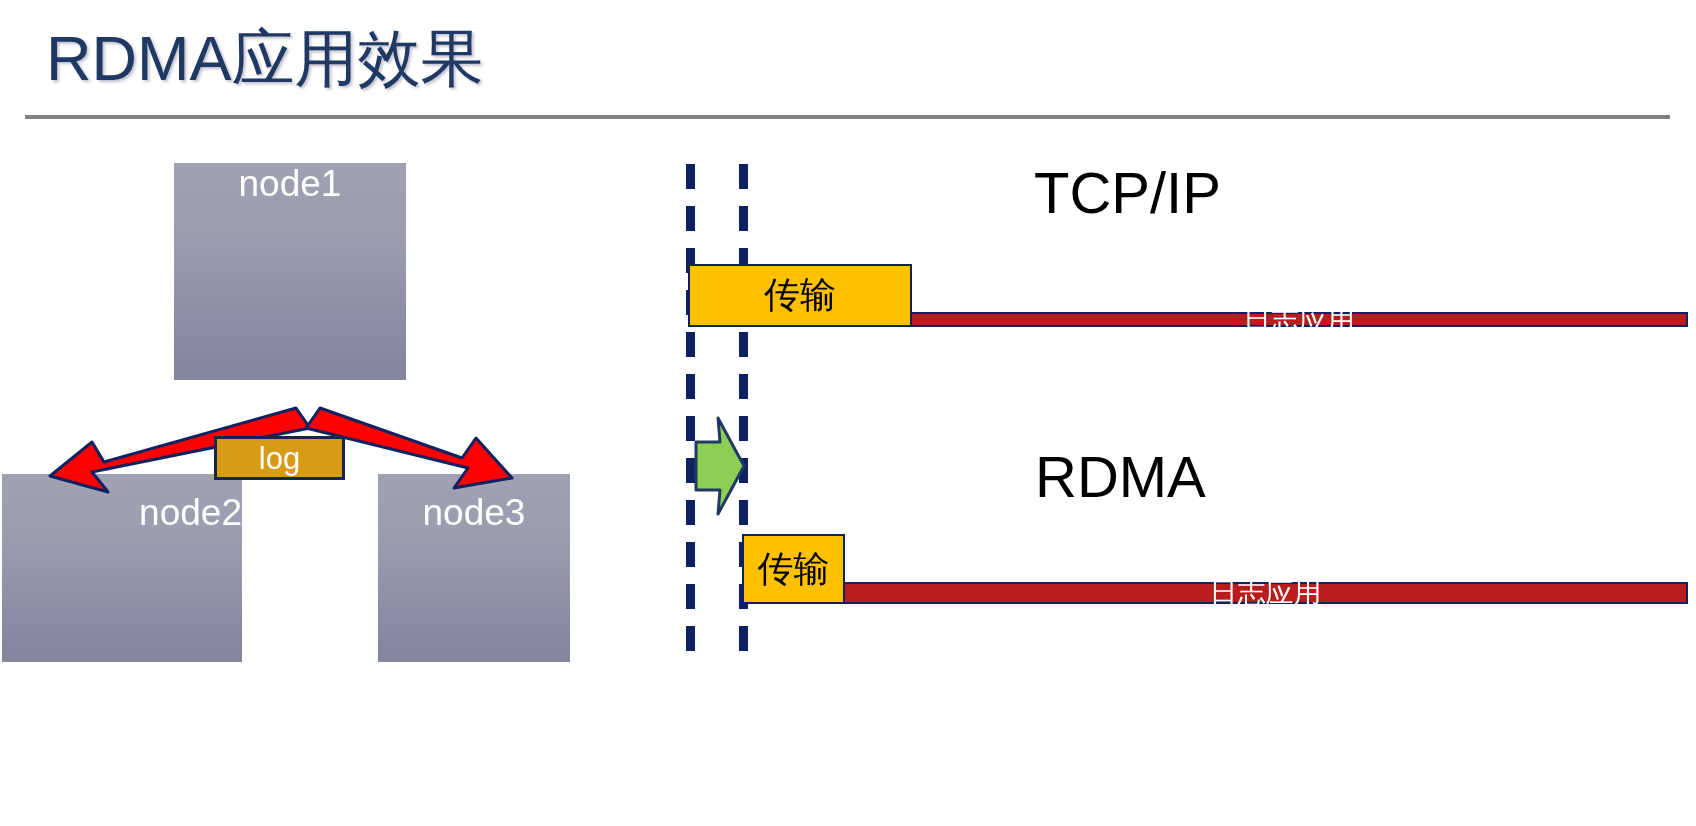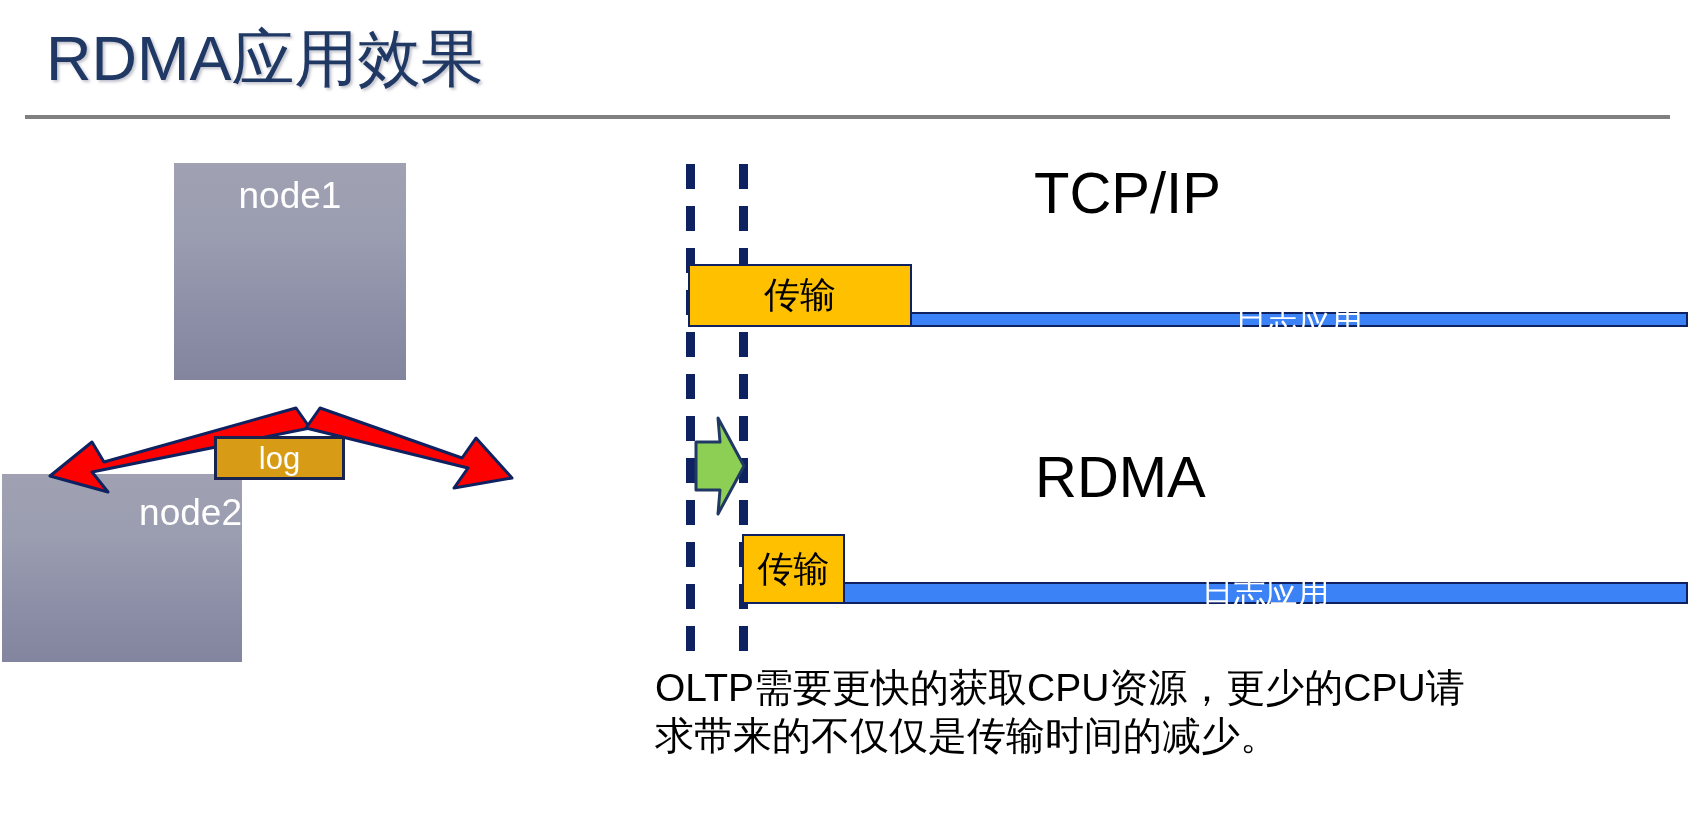--- a/index.html
+++ b/index.html
@@ -27,21 +27,21 @@
 
   
   .node{
     position:absolute;
     background:linear-gradient(to bottom,#a0a2b3 0%,#9a9cb0 35%,#8b8da6 75%,#83859f 100%);
     color:#ffffff;
     font-size:37px;
     text-align:center;
     box-sizing:border-box;
   }
-  .node .nlabel{display:block;padding-top:12px;}
+  .node .nlabel{display:block;}
   #node1{left:174px;top:147px;width:232px;height:217px;}
   #node2{left:2px;top:458px;width:240px;height:188px;text-align:right;}
   #node3{left:378px;top:458px;width:192px;height:188px;}
   #node2 .nlabel,#node3 .nlabel{padding-top:18px;}
 
   .logbox{
     position:absolute;left:214px;top:420px;width:131px;height:44px;
     background:#D79B16;border:3px solid #18244F;
     box-sizing:border-box;
     color:#ffffff;font-size:31px;line-height:40px;text-align:center;
@@ -68,21 +68,21 @@
   .bar{position:absolute;display:flex;align-items:stretch;}
   #bar-tcpip{left:688px;top:248px;width:1000px;height:63px;}
   #bar-rdma{left:742px;top:518px;width:946px;height:70px;}
 
   .seg{
     box-sizing:border-box;
     display:flex;align-items:center;justify-content:center;
     border:2px solid #0E2161;
   }
   .seg.transfer{background:#FFC000;color:#000000;font-size:36px;}
-  .seg.apply{background:#3b82f6;color:#ffffff;font-size:32px;flex:1;border-left:none;margin-top:48px;}
+  .seg.apply{background:#b91c1c;color:#ffffff;font-size:28px;flex:1;border-left:none;margin-top:48px;}
   #bar-tcpip .seg.transfer{width:224px;}
   #bar-rdma .seg.transfer{width:103px;}
 
   .green-arrow{position:absolute;left:690px;top:400px;width:58px;height:100px;}
 
   .caption{
     position:absolute;left:655px;top:648px;width:1020px;
     font-size:39px;line-height:48px;color:#000000;
   }
   .caption div{white-space:nowrap;}
@@ -96,20 +96,23 @@
   <div class="title-rule"></div>
 
   <div class="node" id="node1">
     <span class="nlabel">node1</span>
   </div>
 
   <div class="node" id="node2">
     <span class="nlabel">node2</span>
   </div>
 
+  <div class="node" id="node3">
+    <span class="nlabel">node3</span>
+  </div>
 
   <svg class="arrows-svg" viewBox="0 0 620 140">
 
     <polygon points="296,42 310,62 92,106 108,126 50,110 92,76 104,96" fill="#FF0000" stroke="#0E2161" stroke-width="3" stroke-linejoin="round"></polygon>
 
     <polygon points="320,42 306,62 468,102 454,122 512,112 476,72 462,92" fill="#FF0000" stroke="#0E2161" stroke-width="3" stroke-linejoin="round"></polygon>
   </svg>
 
   <div class="logbox">
     <span>log</span>
@@ -129,18 +132,14 @@
 
   <div class="bar" id="bar-rdma">
     <div class="seg transfer">传输</div>
     <div class="seg apply">日志应用</div>
   </div>
 
   <svg class="green-arrow" viewBox="0 0 58 100">
     <polygon points="28,2 54,50 28,98 30,74 6,74 6,26 30,26" fill="#8DCE54" stroke="#1F3864" stroke-width="3" stroke-linejoin="round"></polygon>
   </svg>
 
-  <div class="caption">
-    <div>OLTP需要更快的获取CPU资源，更少的CPU请</div>
-    <div>求带来的不仅仅是传输时间的减少。</div>
-  </div>
 
 </div>
 
 </body></html>

